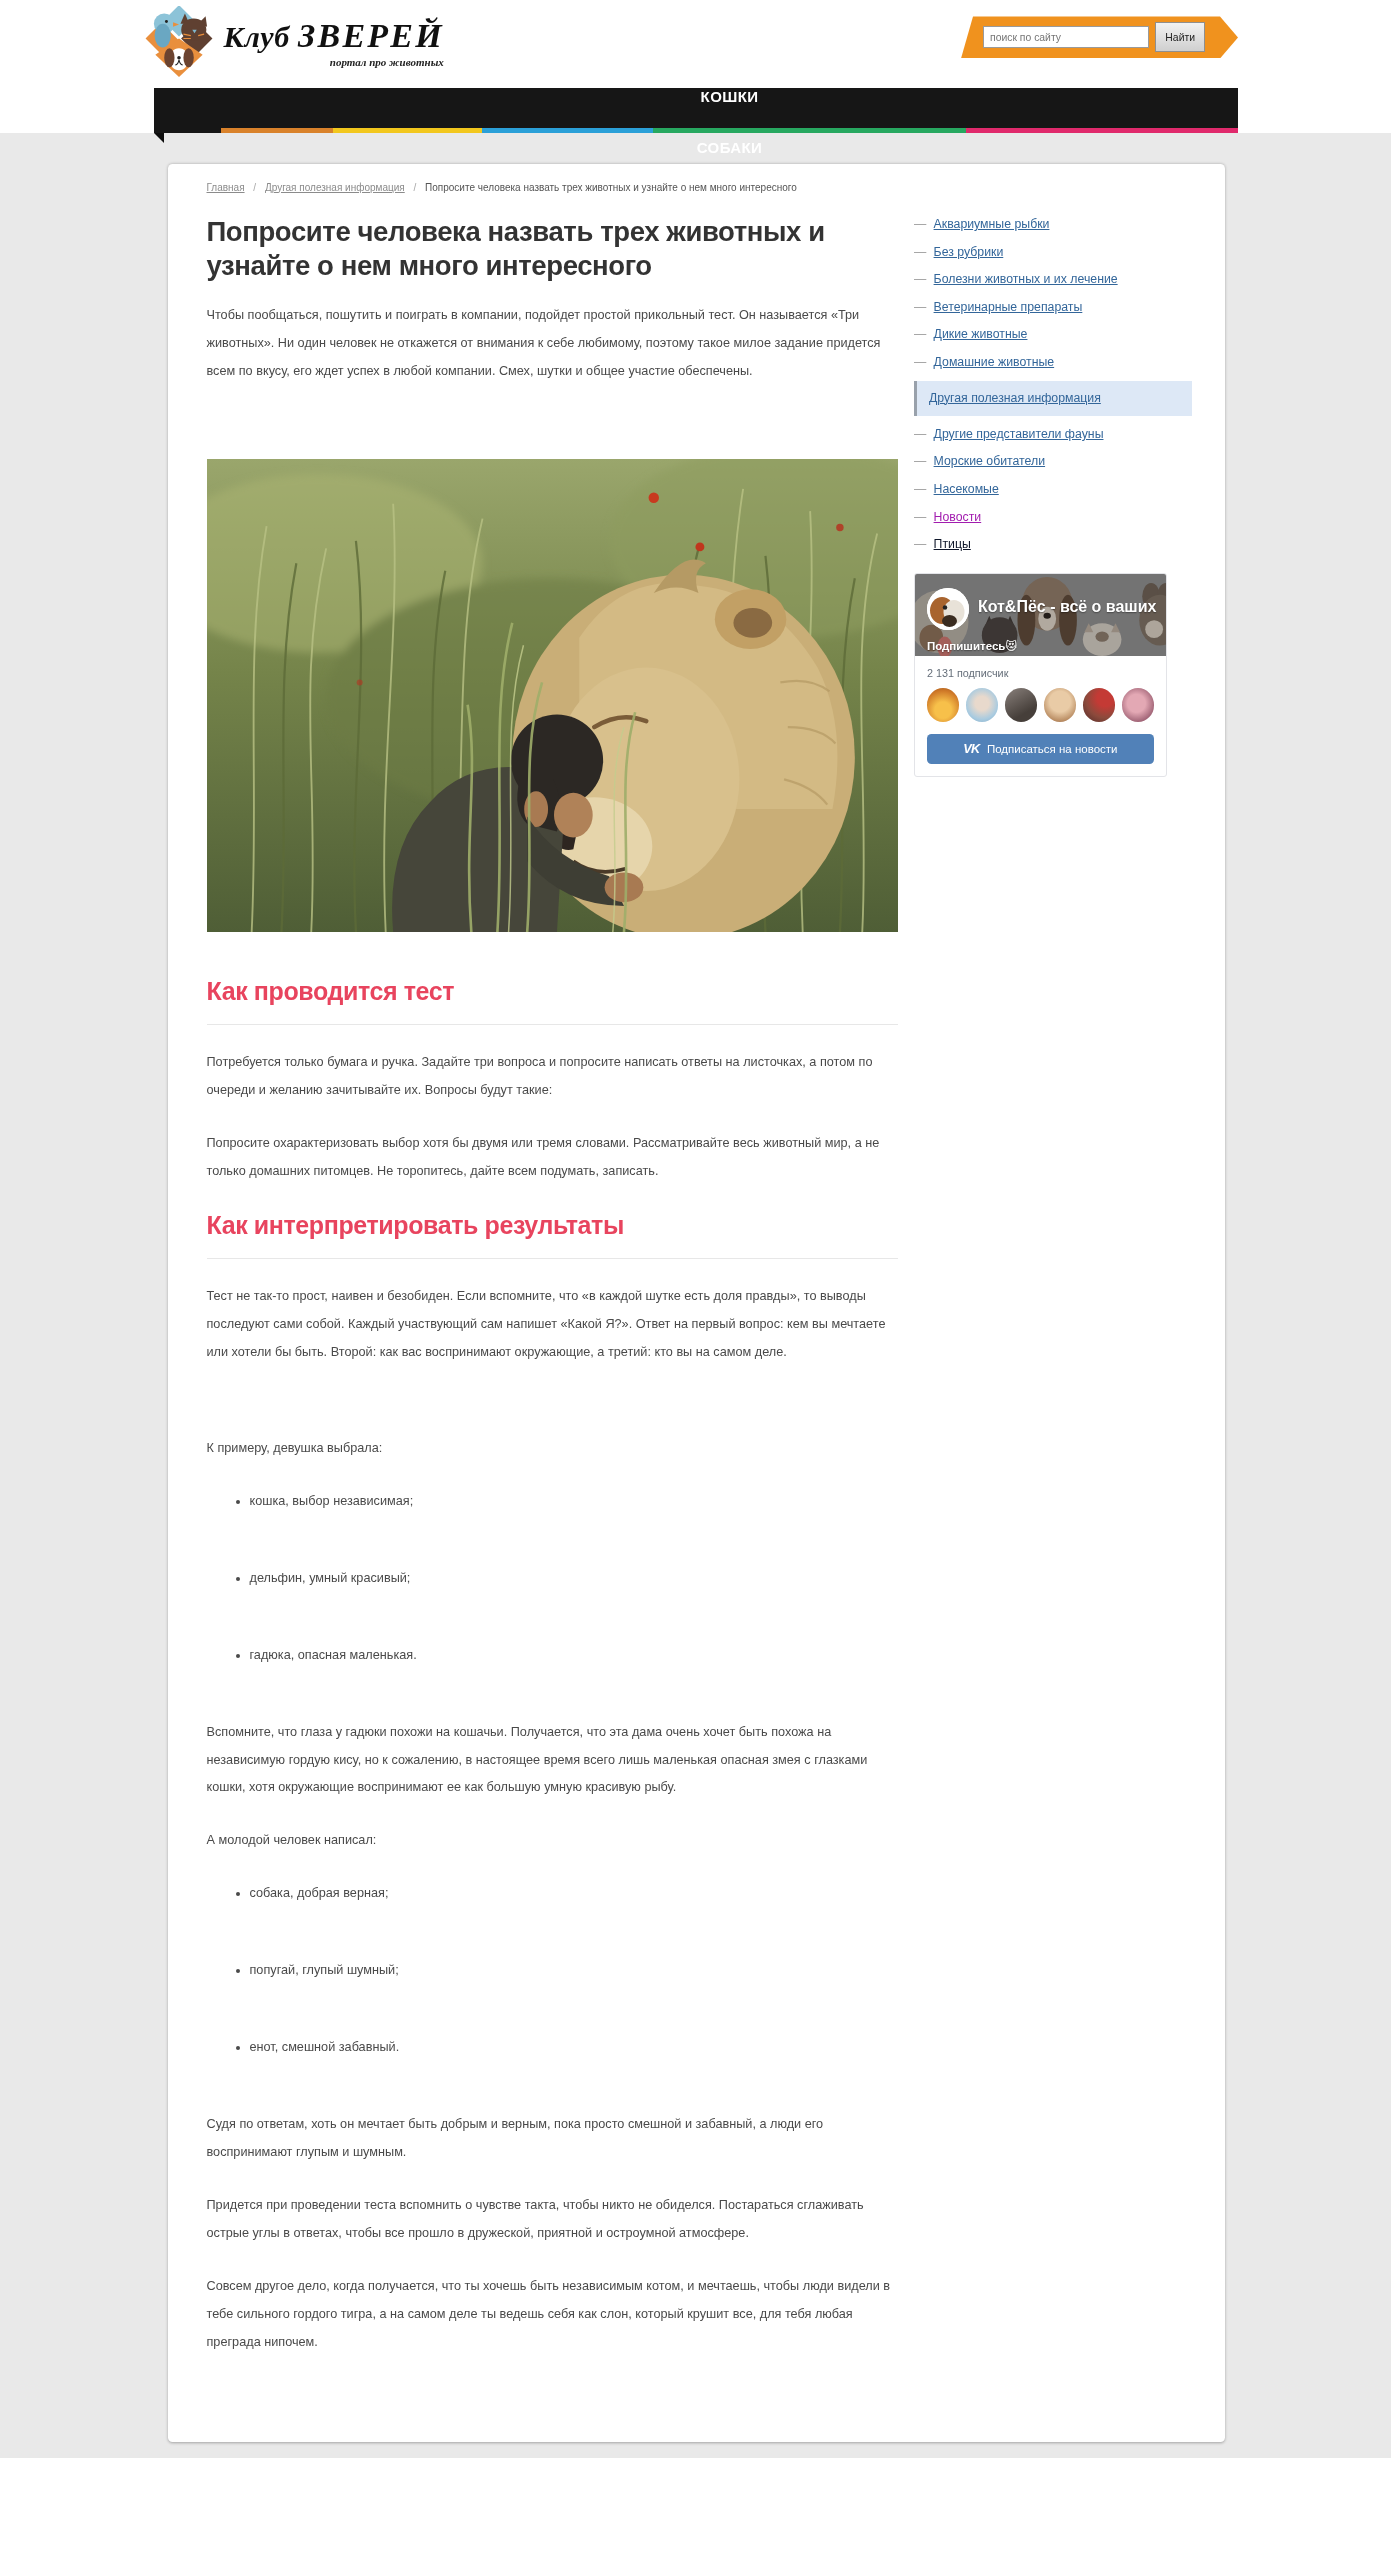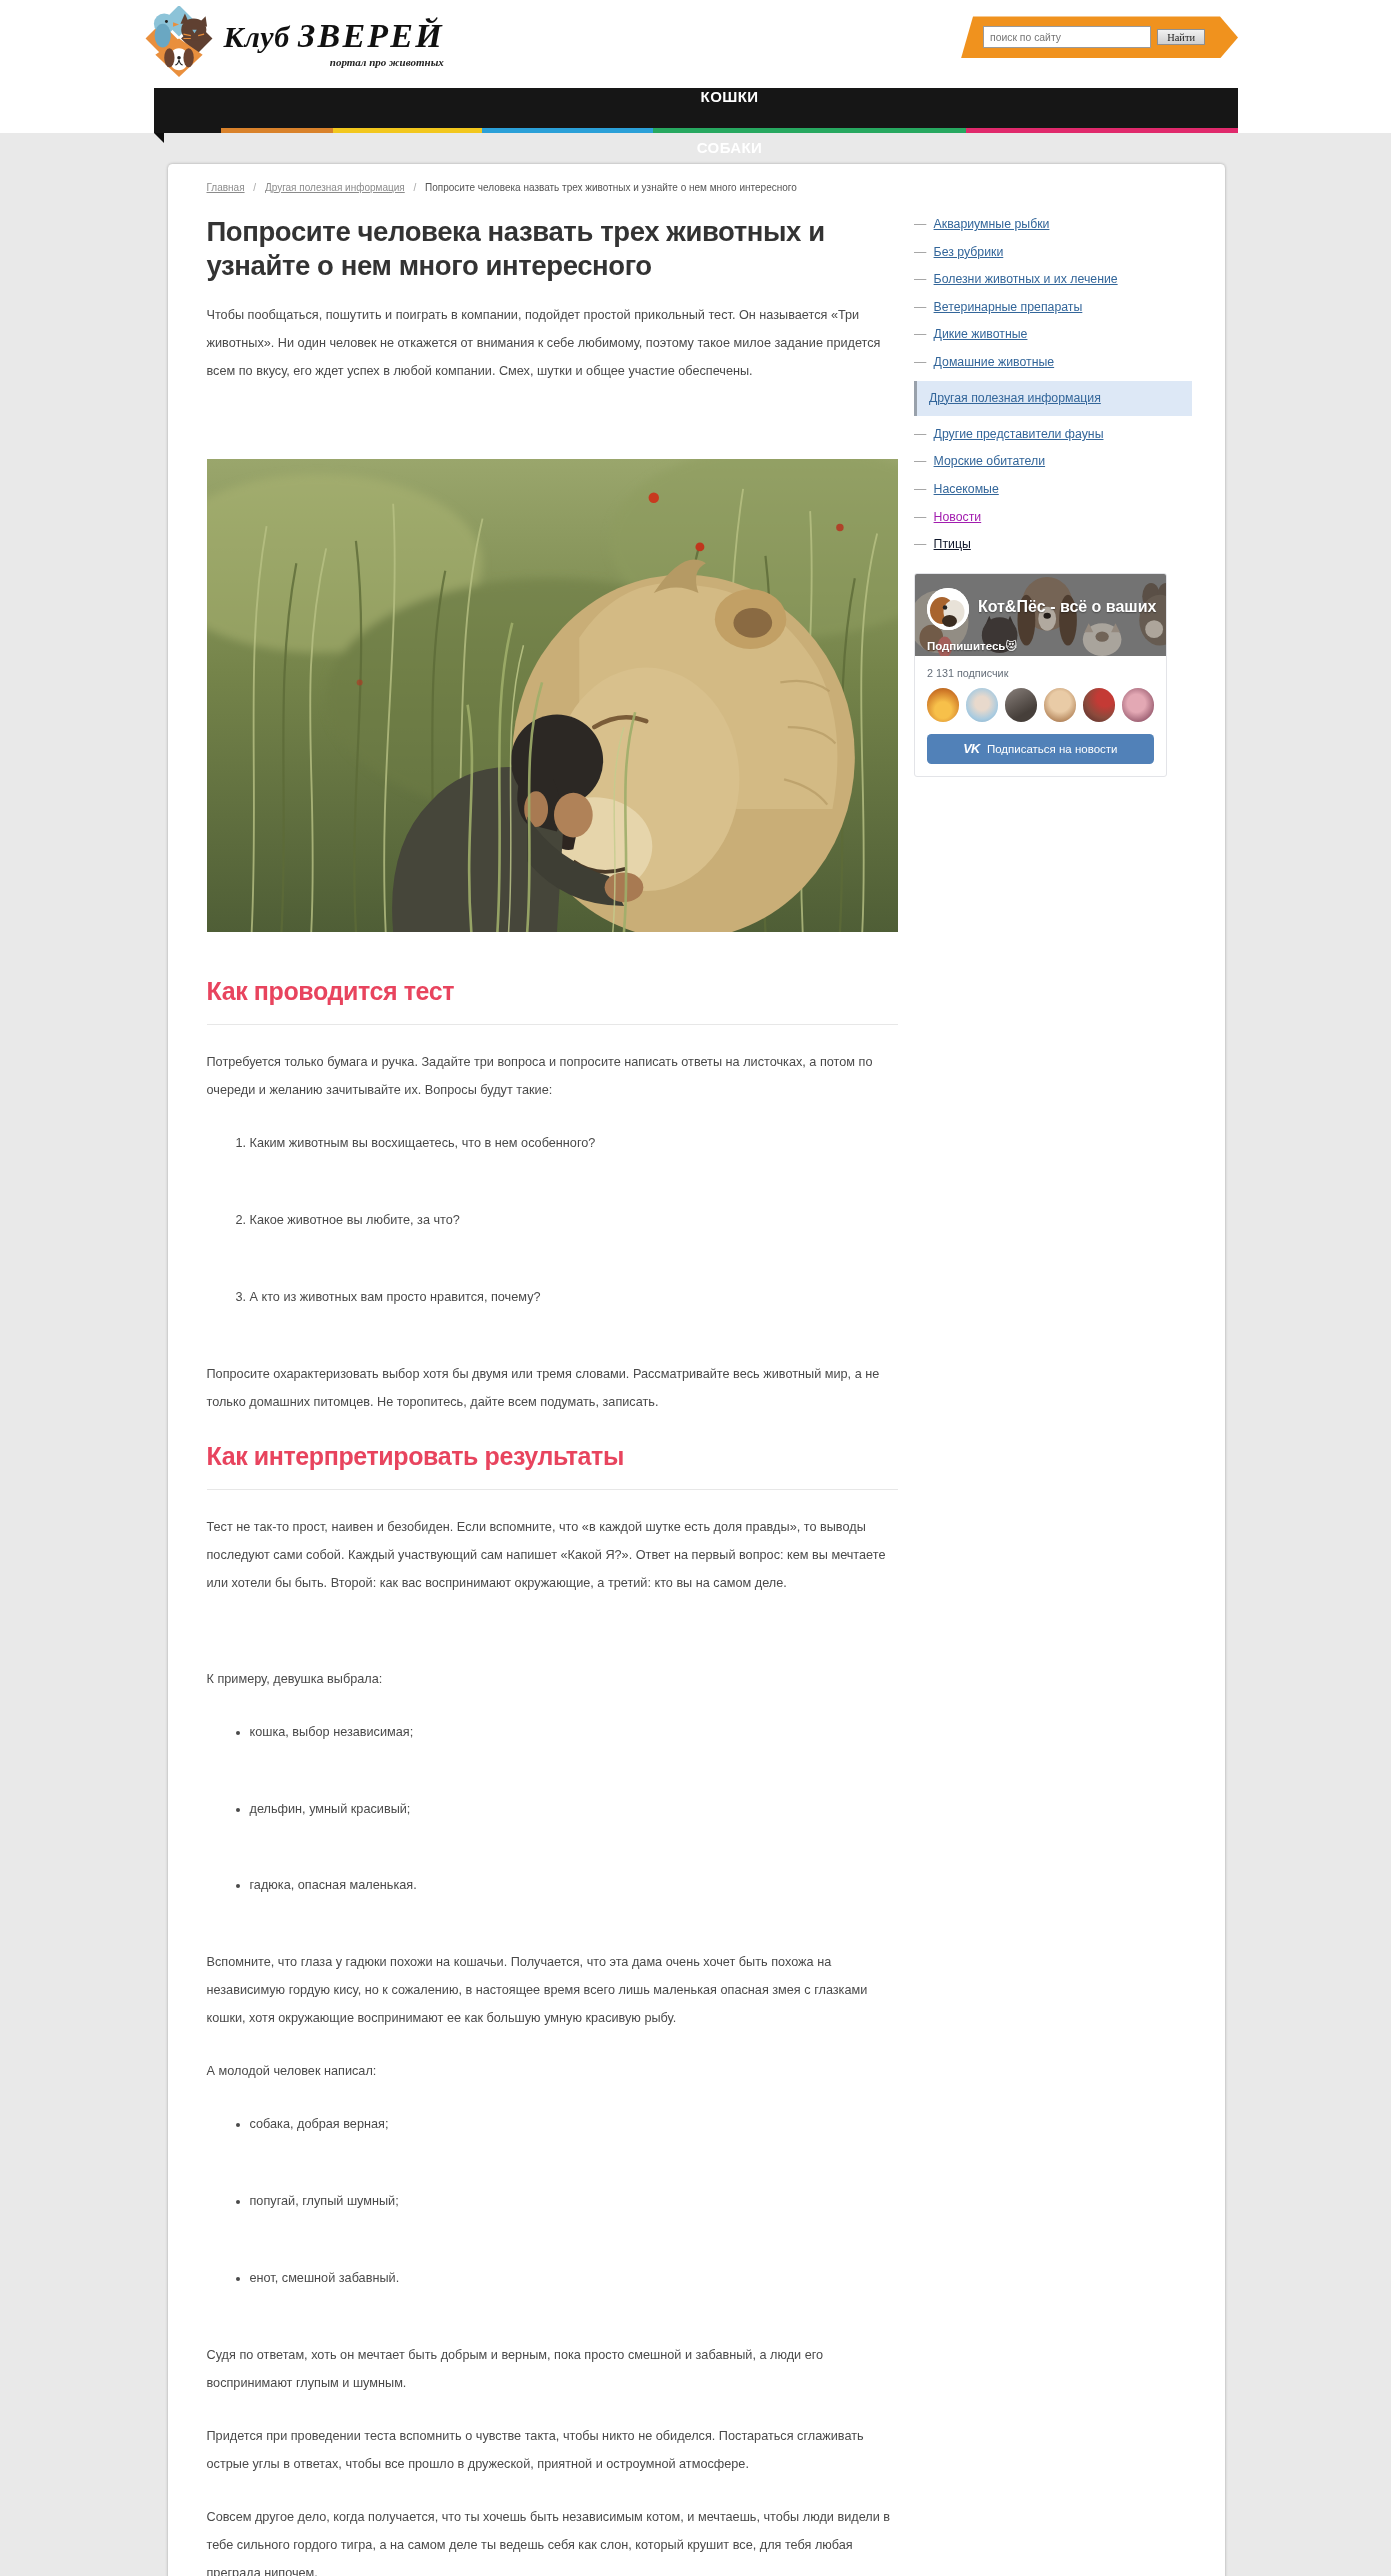--- a/index.html
+++ b/index.html
@@ -24,23 +24,23 @@
     position:absolute; right:0; top:16.4px; height:42px; width:277px;
     background:#f0921e;
     clip-path:polygon(12px 0, calc(100% - 18px) 0, 100% 50%, calc(100% - 18px) 100%, 0 100%);
     display:flex; align-items:center; padding:0 33px 0 22px; gap:6px;
   }
   .search-input {
     flex:1; height:22px; border:0.7px solid #9a9a9a; background:#fff;
     font-size:10.4px; padding:0 6px; color:#333; font-family:inherit;
   }
   .search-btn {
-    height:16px; padding:0 9px; font-size:10.4px; color:#222;
+    height:30px; padding:0 9px; font-size:10.4px; color:#222;
     background:linear-gradient(#f2f2f2,#cfcfcf); border:0.7px solid #8f8f8f;
-    font-family:Liberation Serif, serif; cursor:pointer;
+    font-family:Liberation Sans, sans-serif; cursor:pointer;
   }
 
   
   .main-nav { width:1084px; margin:0 auto; position:relative; }
   .nav-bar { background:#161616; height:40px; display:flex; align-items:center; padding-left:67px; gap:34px;flex-direction:column; }
   .nav-link { color:#fff; text-decoration:none; font-size:15px; font-weight:700; letter-spacing:0.4px; }
   .nav-stripes { display:flex; height:4.5px; }
   .stripe { height:4.5px; }
   .stripe.lead { width:67px; background:#161616; }
   .stripe.s1 { width:112px; }
@@ -293,25 +293,20 @@
             </g>
             <g stroke="#c4cd8e" stroke-width="2" fill="none" opacity=".8">
               <path d="M405,635 C415,480 395,360 425,250"></path>
               <path d="M545,635 C555,520 535,440 560,360"></path>
             </g>
           </svg>
         </div>
 
         <h2 class="section-heading" style="color:#e8445e;">Как проводится тест</h2>
         <p>Потребуется только бумага и ручка. Задайте три вопроса и попросите написать ответы на листочках, а потом по очереди и желанию зачитывайте их. Вопросы будут такие:</p>
-        <ol class="q-list">
-          <li>Каким животным вы восхищаетесь, что в нем особенного?</li>
-          <li>Какое животное вы любите, за что?</li>
-          <li>А кто из животных вам просто нравится, почему?</li>
-        </ol>
         <p>Попросите охарактеризовать выбор хотя бы двумя или тремя словами. Рассматривайте весь животный мир, а не только домашних питомцев. Не торопитесь, дайте всем подумать, записать.</p>
 
         <h2 class="section-heading" style="color:#e8445e;">Как интерпретировать результаты</h2>
         <p>Тест не так-то прост, наивен и безобиден. Если вспомните, что «в каждой шутке есть доля правды», то выводы последуют сами собой. Каждый участвующий сам напишет «Какой Я?». Ответ на первый вопрос: кем вы мечтаете или хотели бы быть. Второй: как вас воспринимают окружающие, а третий: кто вы на самом деле.</p>
 
         <div class="spacer-ad"></div>
 
         <p>К примеру, девушка выбрала:</p>
         <ul class="b-list">
           <li>кошка, выбор независимая;</li>

